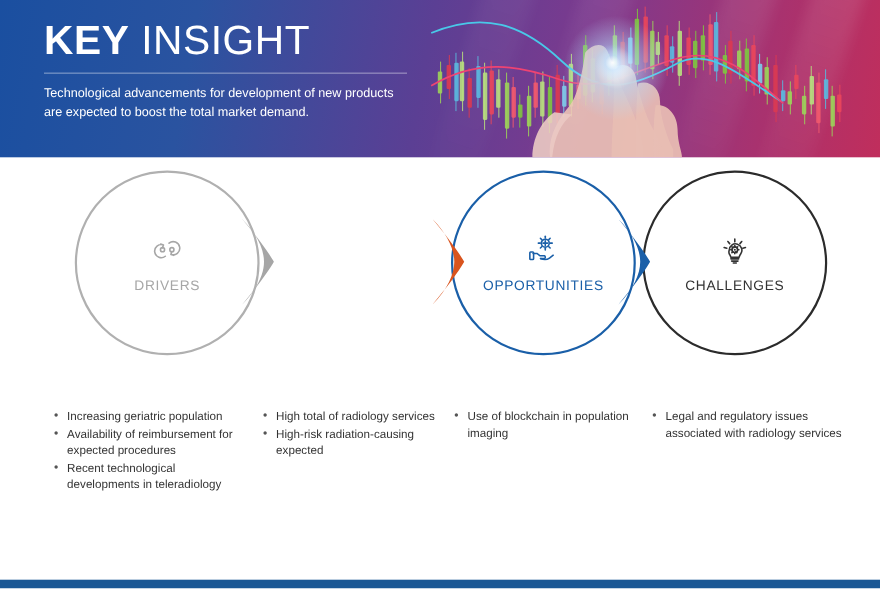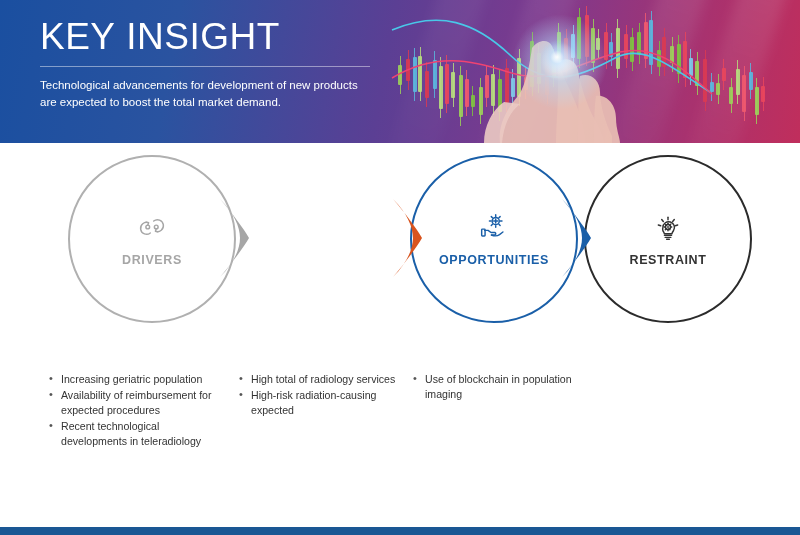--- a/index.html
+++ b/index.html
@@ -27,21 +27,21 @@
     transform:rotate(18deg); filter:blur(6px);
   }
   .glow {
     position:absolute; border-radius:50%;
     background:radial-gradient(circle, rgba(255,255,255,0.95) 0%, rgba(180,220,255,0.55) 28%, rgba(120,170,255,0.0) 70%);
   }
   .cs { position:absolute; width:4px; border-radius:1px; }
   .wick { position:absolute; width:1px; }
   #header-text { position:absolute; left:40px; top:18px; width:360px; }
   #title { font-size:37px; letter-spacing:0.5px; color:#ffffff; line-height:1.05; white-space:nowrap;}
-  #title .b { font-weight:normal; }
+  #title .b { font-weight:bold; }
   #title .l { font-weight:300; }
   #title-rule {
     margin-top:9px; width:330px; height:1px; background:rgba(255,255,255,0.45);
   }
   #subtitle {
     margin-top:10px; font-size:11.5px; line-height:1.45; color:#ffffff; font-weight:400;
     width:330px;
   }
 
   
@@ -50,21 +50,21 @@
   .node .ring {
     position:absolute; inset:0; border-radius:50%;
     border:2px solid #b0b0b0; background:#ffffff;
   }
   .node .inner {
     position:absolute; inset:0; display:flex; flex-direction:column;
     align-items:center; justify-content:center; gap:2px;
   }
   .node .ico { width:34px; height:32px; display:block; }
   .node .lbl {
-    font-size:12.5px; font-weight:bold; letter-spacing:0.6px; white-space:nowrap;
+    font-size:12.5px; font-weight:normal; letter-spacing:0.6px; white-space:nowrap;
   }
   .chev { position:absolute; top:56px; width:34px; height:78px; z-index:5; }
 
   
   #cols { position:absolute; left:0; top:372px; width:800px; height:130px; }
   .col { position:absolute; top:0; }
   .col ul { list-style:none; }
   .col li {
     position:relative; padding-left:13px; font-size:10.6px; line-height:1.42;
     color:#333333; margin-bottom:1px;
@@ -291,21 +291,21 @@
         </g>
         <g stroke="#333333" fill="none" stroke-width="1.7" stroke-linecap="round" stroke-linejoin="round">
           <path d="M20 5.6 v3"></path>
           <path d="M12.6 8.2 l1.9 2.3"></path>
           <path d="M27.4 8.2 l-1.9 2.3"></path>
           <path d="M8.6 14.6 l2.8 0.9"></path>
           <path d="M31.4 14.6 l-2.8 0.9"></path>
         </g>
       </svg>
         </span>
-        <div class="lbl" style="color: rgb(51, 51, 51);">RESTRAINT</div>
+        <div class="lbl" style="color: rgb(51, 51, 51);">CHALLENGES</div>
       </div>
     </div>
   </div>
 
 <div id="cols">
     <div class="col" style="left: 48px; width: 170px;">
       <ul>
         <li>Increasing geriatric population</li>
         <li>Availability of reimbursement for expected procedures</li>
         <li>Recent technological developments in teleradiology</li>
@@ -317,17 +317,18 @@
         <li>High-risk radiation-causing expected</li>
       </ul>
     </div>
     <div class="col" style="left: 412px; width: 175px;">
       <ul>
         <li>Use of blockchain in population imaging</li>
       </ul>
     </div>
     <div class="col" style="left: 592px; width: 180px;">
       <ul>
+        <li>Legal and regulatory issues associated with radiology services</li>
       </ul>
     </div>
   </div>
 
 <div id="footer-bar" style="background: rgb(26, 87, 148);"></div>
 
 </body></html>

